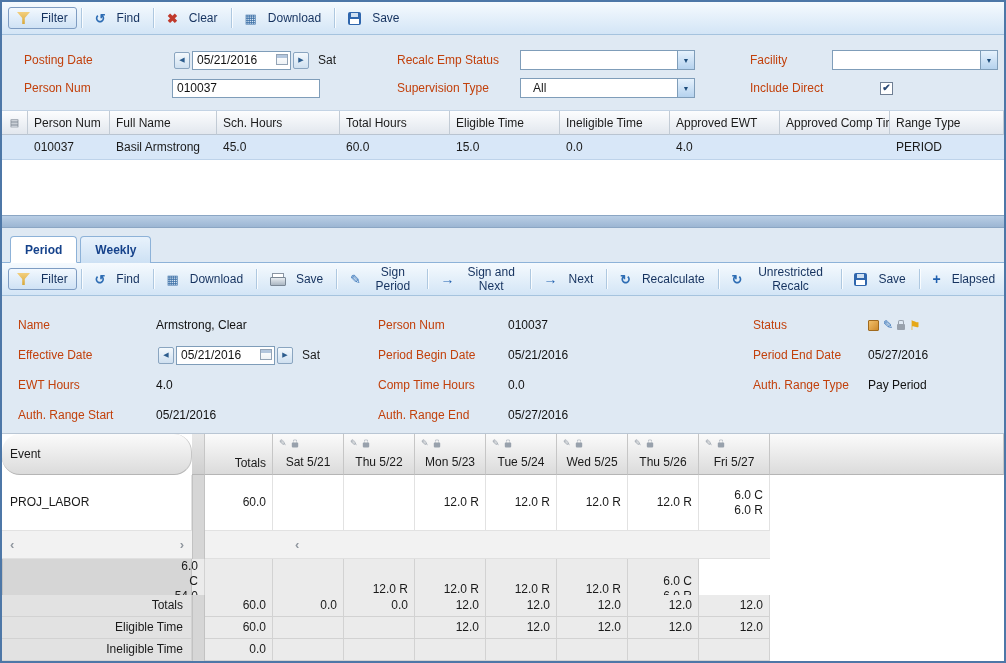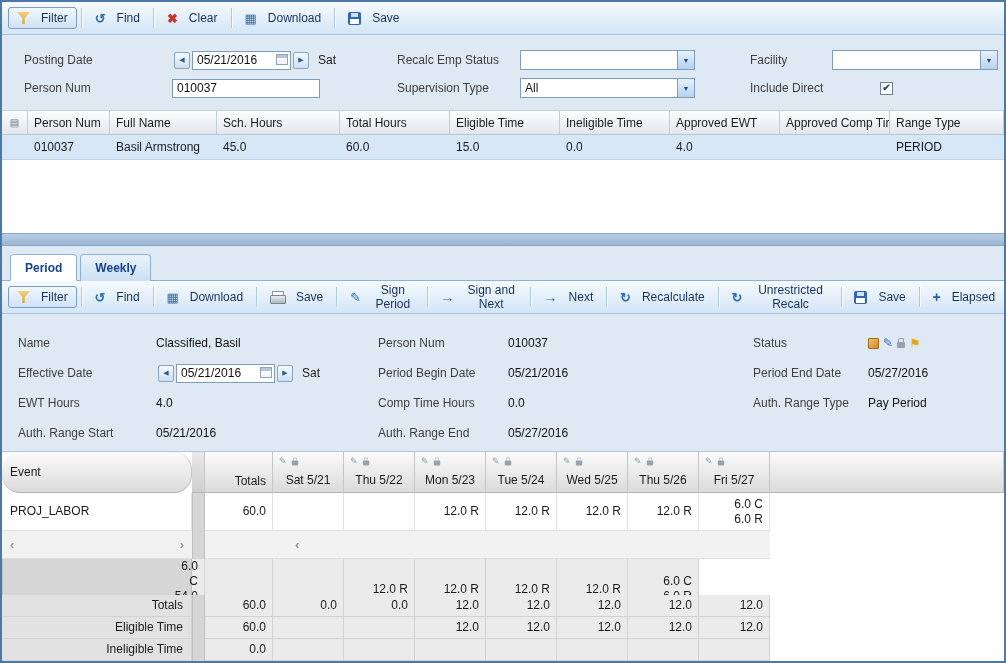--- a/index.html
+++ b/index.html
@@ -35,30 +35,30 @@
   .icon-print::after { content:""; position:absolute; left:0; top:4px; width:14px; height:7px; background:linear-gradient(#e8edf2,#aab6c2); border:1px solid #7a8795; border-radius:1px; }
   .icon-cal { width:12px; height:11px; border:1px solid #93a3b5; background:linear-gradient(#fff,#eef2f6); position:relative; flex:none; }
   .icon-cal::before { content:""; position:absolute; top:0; left:0; right:0; height:3px; background:#b3c6dd; }
   .icon-lock { position:relative; width:8px; height:6px; background:#98a1ac; border-radius:1px; margin-top:4px; flex:none; }
   .icon-lock::before { content:""; position:absolute; top:-4px; left:1px; width:4px; height:4px; border:1px solid #98a1ac; border-bottom:none; border-radius:2px 2px 0 0; }
   .icon-stamp { width:11px; height:11px; background:linear-gradient(135deg,#f2c06a,#cf8b2c); border:1px solid #a06a1e; border-radius:1px; }
 
   
   .filter-panel { flex:none; height:76px; background:#dfe9f3; border-bottom:1px solid #c3d3e4; padding-top:12px; }
   .filter-row { display:grid; grid-template-columns:148px 225px 123px 230px 82px 1fr; align-items:center; height:26px; padding-left:22px; margin-bottom:2px; }
-  .flabel { color:#404040; }
+  .flabel { color:#c2410c; }
   .fctrl { display:flex; align-items:center; }
   .spin { width:16px; height:17px; border:1px solid #8aa5c0; border-radius:2px; background:linear-gradient(#f4f9fd,#cfe0f0); display:inline-flex; align-items:center; justify-content:center; font-size:7px; color:#2d5d8e; padding:0; margin:0 2px; }
   .datebox { position:relative; width:99px; height:19px; border:1px solid #7f9db9; background:#fff; display:flex; align-items:center; padding-right:16px; }
   .datebox input { border:none; outline:none; width:100%; height:15px; padding-left:4px; font-family:inherit; font-size:12px; color:#111; }
   .datebox .icon-cal { position:absolute; right:2px; top:2px; }
   .daylabel { margin-left:7px; }
   .txtinput { width:148px; height:19px; border:1px solid #7f9db9; background:#fff; padding-left:4px; font-family:inherit; font-size:12px; color:#111; outline:none; }
   .dropdown { height:20px; border:1px solid #7f9db9; background:#fff; display:flex; }
-  .dd-value { flex:1; padding:2px 4px; overflow:hidden; white-space:nowrap; }
+  .dd-value { flex:1; padding:2px 12px; overflow:hidden; white-space:nowrap; }
   .dd-btn { width:17px; flex:none; background:linear-gradient(#e6f2fd,#b5d2ee); border-left:1px solid #7f9db9; display:flex; align-items:center; justify-content:center; font-size:7px; color:#1e4d7b; }
   .checkbox { width:13px; height:13px; border:1px solid #6f7f94; background:#fff; display:flex; align-items:center; justify-content:center; font-size:10px; line-height:10px; color:#2b4a75; font-weight:bold; margin-left:48px; }
 
   
   .rtable { flex:none; background:#fff; }
   .rgrid { display:grid; grid-template-columns:26px 82px 107px 123px 110px 110px 110px 110px 110px minmax(0,1fr); }
   .rhc { height:24px; background:linear-gradient(#fcfdfe,#e2e7ee); border-right:1px solid #c2cbd5; border-bottom:1px solid #b9c4d1; display:flex; align-items:center; padding:0 6px; white-space:nowrap; overflow:hidden; color:#1b1b1b; }
   .rhc.corner { justify-content:center; color:#6a7683; font-size:10px; padding:0; }
   .rcell { height:25px; background:#d8e7f8; border-bottom:1px solid #bed3ea; display:flex; align-items:center; padding:0 6px; white-space:nowrap; overflow:hidden; }
   .rfill { flex:1; background:#fff; }
@@ -76,21 +76,21 @@
   .fields { height:137px; background:#dfe9f3; padding:14px 0 0 16px; display:grid; grid-template-columns:138px 222px 130px 245px 115px 1fr; grid-auto-rows:30px; align-items:center; align-content:start; }
   .fval { color:#111; }
   .statusicons { display:flex; align-items:center; gap:4px; }
   .statusicons .gi { font-size:12px; }
   .gi.flag { color:#e6a817; font-size:13px; }
 
   
   .pgrid { background:#fff; border-top:1px solid #b9c6d4; }
   .prow { display:grid; grid-template-columns:190px 13px 68px repeat(7,71px) minmax(0,1fr); }
   .hrow { height:41px; }
-  .drow { height:38px; }
+  .drow { height:56px; }
   .scrollrow { height:28px; }
   .crow { height:36px; }
   .trow { height:22px; }
 
   .phc { background:linear-gradient(#fbfbfb,#dbdbdb); border-right:1px solid #c6c6c6; border-bottom:1px solid #b5b5b5; display:flex; }
   .phc.eventh { align-items:center; padding-left:8px;border-radius:18px; }
   .phc.totalsh { align-items:flex-end; justify-content:flex-end; padding:0 6px 4px 0; }
   .phc.dayh { flex-direction:column; }
   .ph-icons { display:flex; gap:4px; padding:3px 0 0 6px; height:15px; align-items:center; }
   .ph-icons .mini-pencil { font-size:9px; color:#8f98a3; line-height:9px; }
@@ -296,21 +296,21 @@
       </button>
       <span class="tsep"></span>
       <button class="tbtn">
         <span class="gi elapsed">+</span>
         <span>Elapsed</span>
       </button>
     </div>
 
     <div class="fields">
       <span class="flabel">Name</span>
-      <span class="fval">Classified, Basil</span>
+      <span class="fval">Armstrong, Clear</span>
       <span class="flabel">Person Num</span>
       <span class="fval">010037</span>
       <span class="flabel">Status</span>
       <span class="statusicons">
         <span class="icon-stamp"></span>
         <span class="gi pencil">✎</span>
         <span class="icon-lock"></span>
         <span class="gi flag">⚑</span>
       </span>
 

